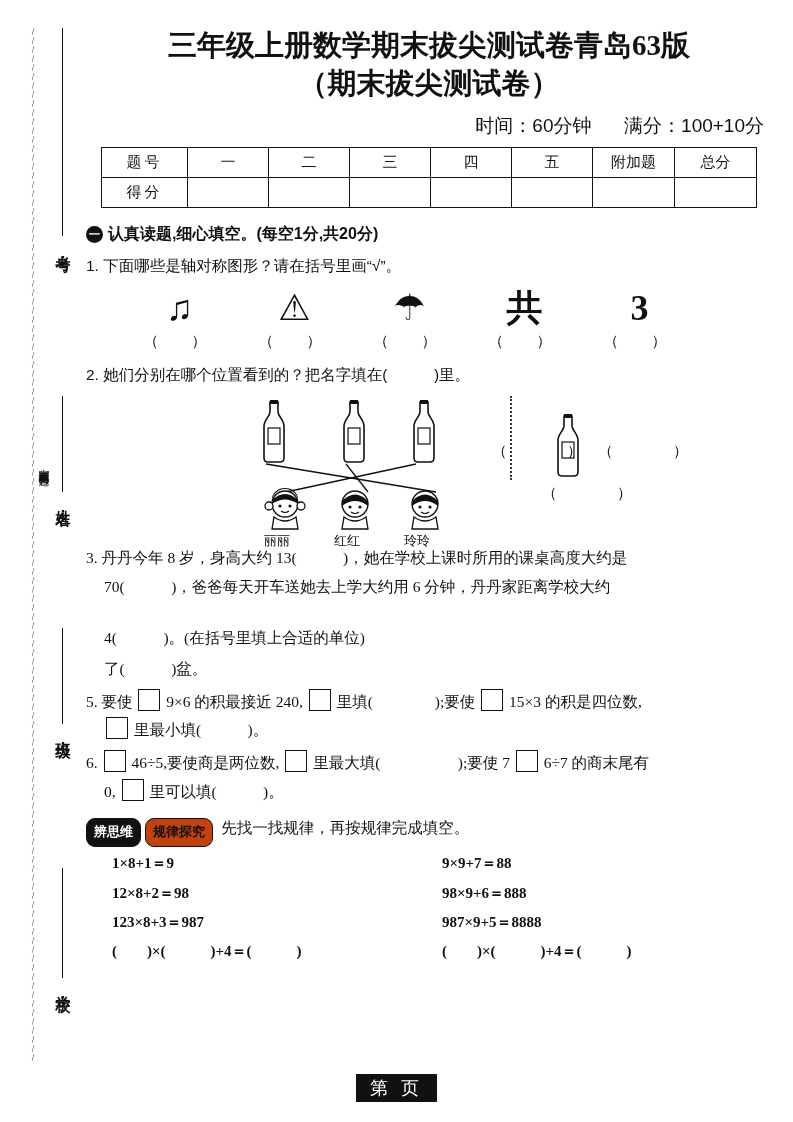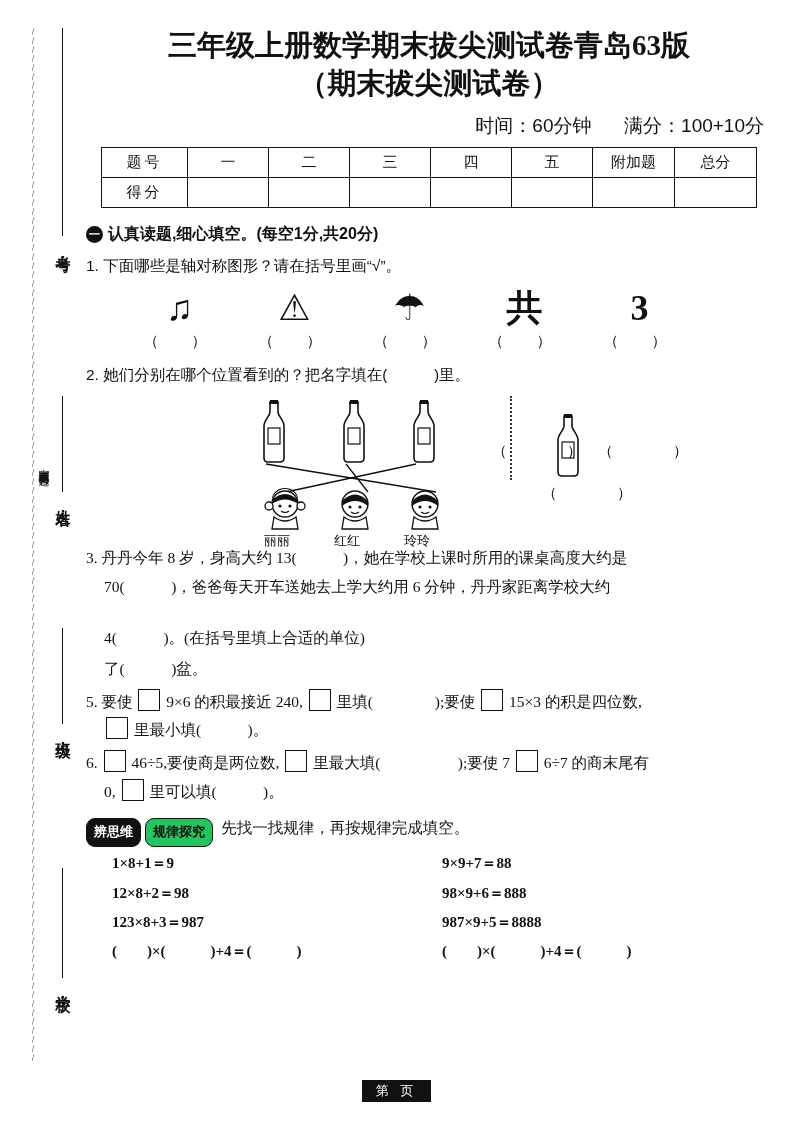--- a/index.html
+++ b/index.html
@@ -176,41 +176,41 @@
   }
 
   .tagset { display: inline-flex; align-items: flex-end; gap: 4px; vertical-align: -3px; }
   .tag {
     display: inline-block;
     border: 1px solid #111;
     border-radius: 9px;
     padding: 1px 7px 2px;
     font-size: 13px;
     font-weight: bold;
-    background: #22c55e;
+    background: #c2410c;
     font-family: "Liberation Sans", sans-serif;
   }
   .tag.filled { background: #111; color: #fff; border-color:#111; }
 
   .cols2 {
     display: flex;
     margin-top: 2px;
     padding-left: 26px;
     font-size: 15px;
     font-family: "Liberation Serif", serif;
     font-weight: bold;
   }
   .cols2 > div { width: 50%; line-height: 1.95; }
 
   .footer {
     position: absolute;
     left: 0; right: 0;
     bottom: 20px;
     text-align: center;
-    font-size: 13px;
+    font-size: 18px;
     font-family: "Liberation Sans", sans-serif;
   }
   .footer .fbox {
     display: inline-block;
     background: #111;
     color: #fff;
     padding: 2px 14px;
     letter-spacing: 4px;
   }
 </style>

